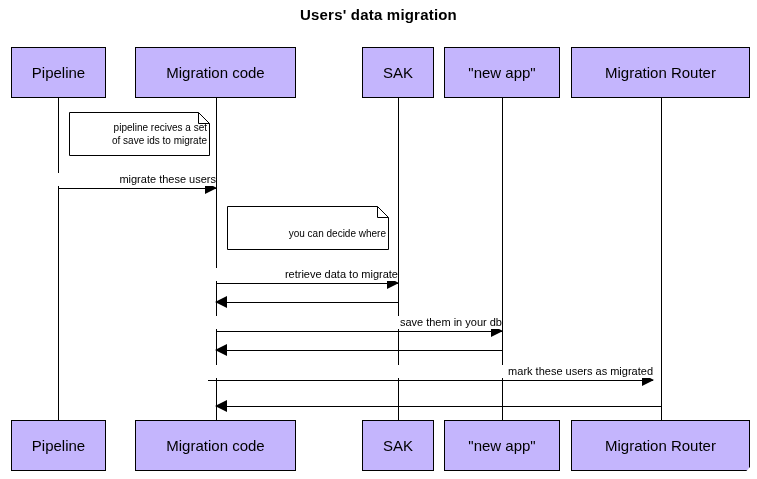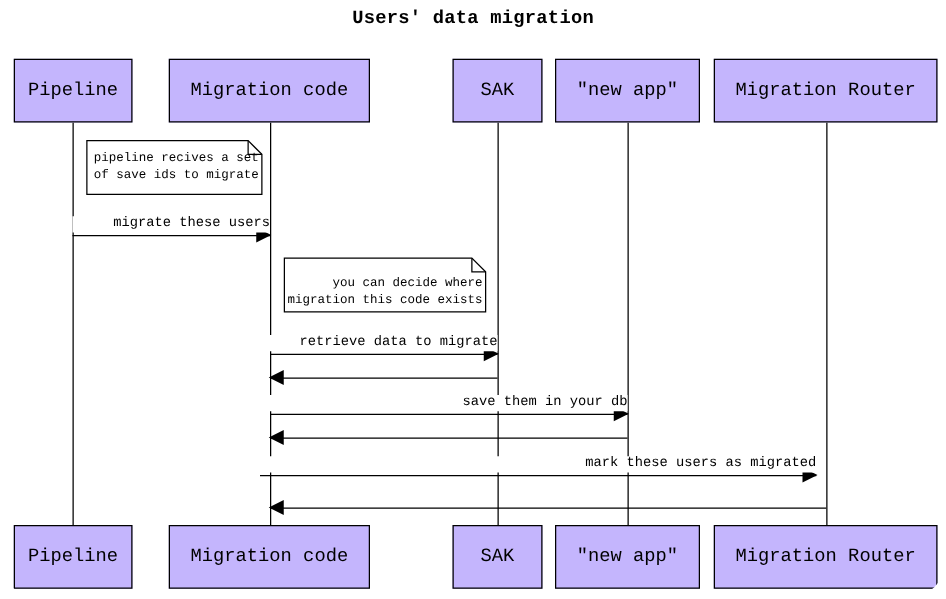--- a/index.html
+++ b/index.html
@@ -5,21 +5,21 @@
   html, body {
     margin: 0;
     padding: 0;
     background: #ffffff;
   }
   #canvas {
     position: relative;
     width: 757px;
     height: 479px;
     background: #ffffff;
-    font-family: Liberation Mono, monospace;
+    font-family: Liberation Sans, sans-serif;
     color: #000000;
     overflow: hidden;
     border-radius: 32px;
   }
   #diagram-title {
     position: absolute;
     left: 0;
     top: 6px;
     width: 757px;
     text-align: center;
@@ -192,21 +192,20 @@
           <span class="note-line">of save ids to migrate</span>
         </div>
       </div>
       <div class="note" style="left: 227px; top: 206px; width: 162px; height: 56px;">
         <svg width="162" height="44">
           <path d="M0.5,0.5 L150.5,0.5 L161.5,11.5 L161.5,43.5 L0.5,43.5 Z" fill="#ffffff" stroke="#000000" stroke-width="1"></path>
           <path d="M150.5,0.5 L150.5,11.5 L161.5,11.5" fill="none" stroke="#000000" stroke-width="1"></path>
         </svg>
         <div class="note-body">
           <span class="note-line">you can decide where</span>
-          <span class="note-line">migration this code exists</span>
         </div>
       </div>
     </div>
   <div id="footer-boxes">
       <div class="actor-box" style="left: 11px; top: 420px; width: 95px; height: 51px;">
         <span>Pipeline</span>
       </div>
       <div class="actor-box" style="left: 135px; top: 420px; width: 161px; height: 51px;">
         <span>Migration code</span>
       </div>

